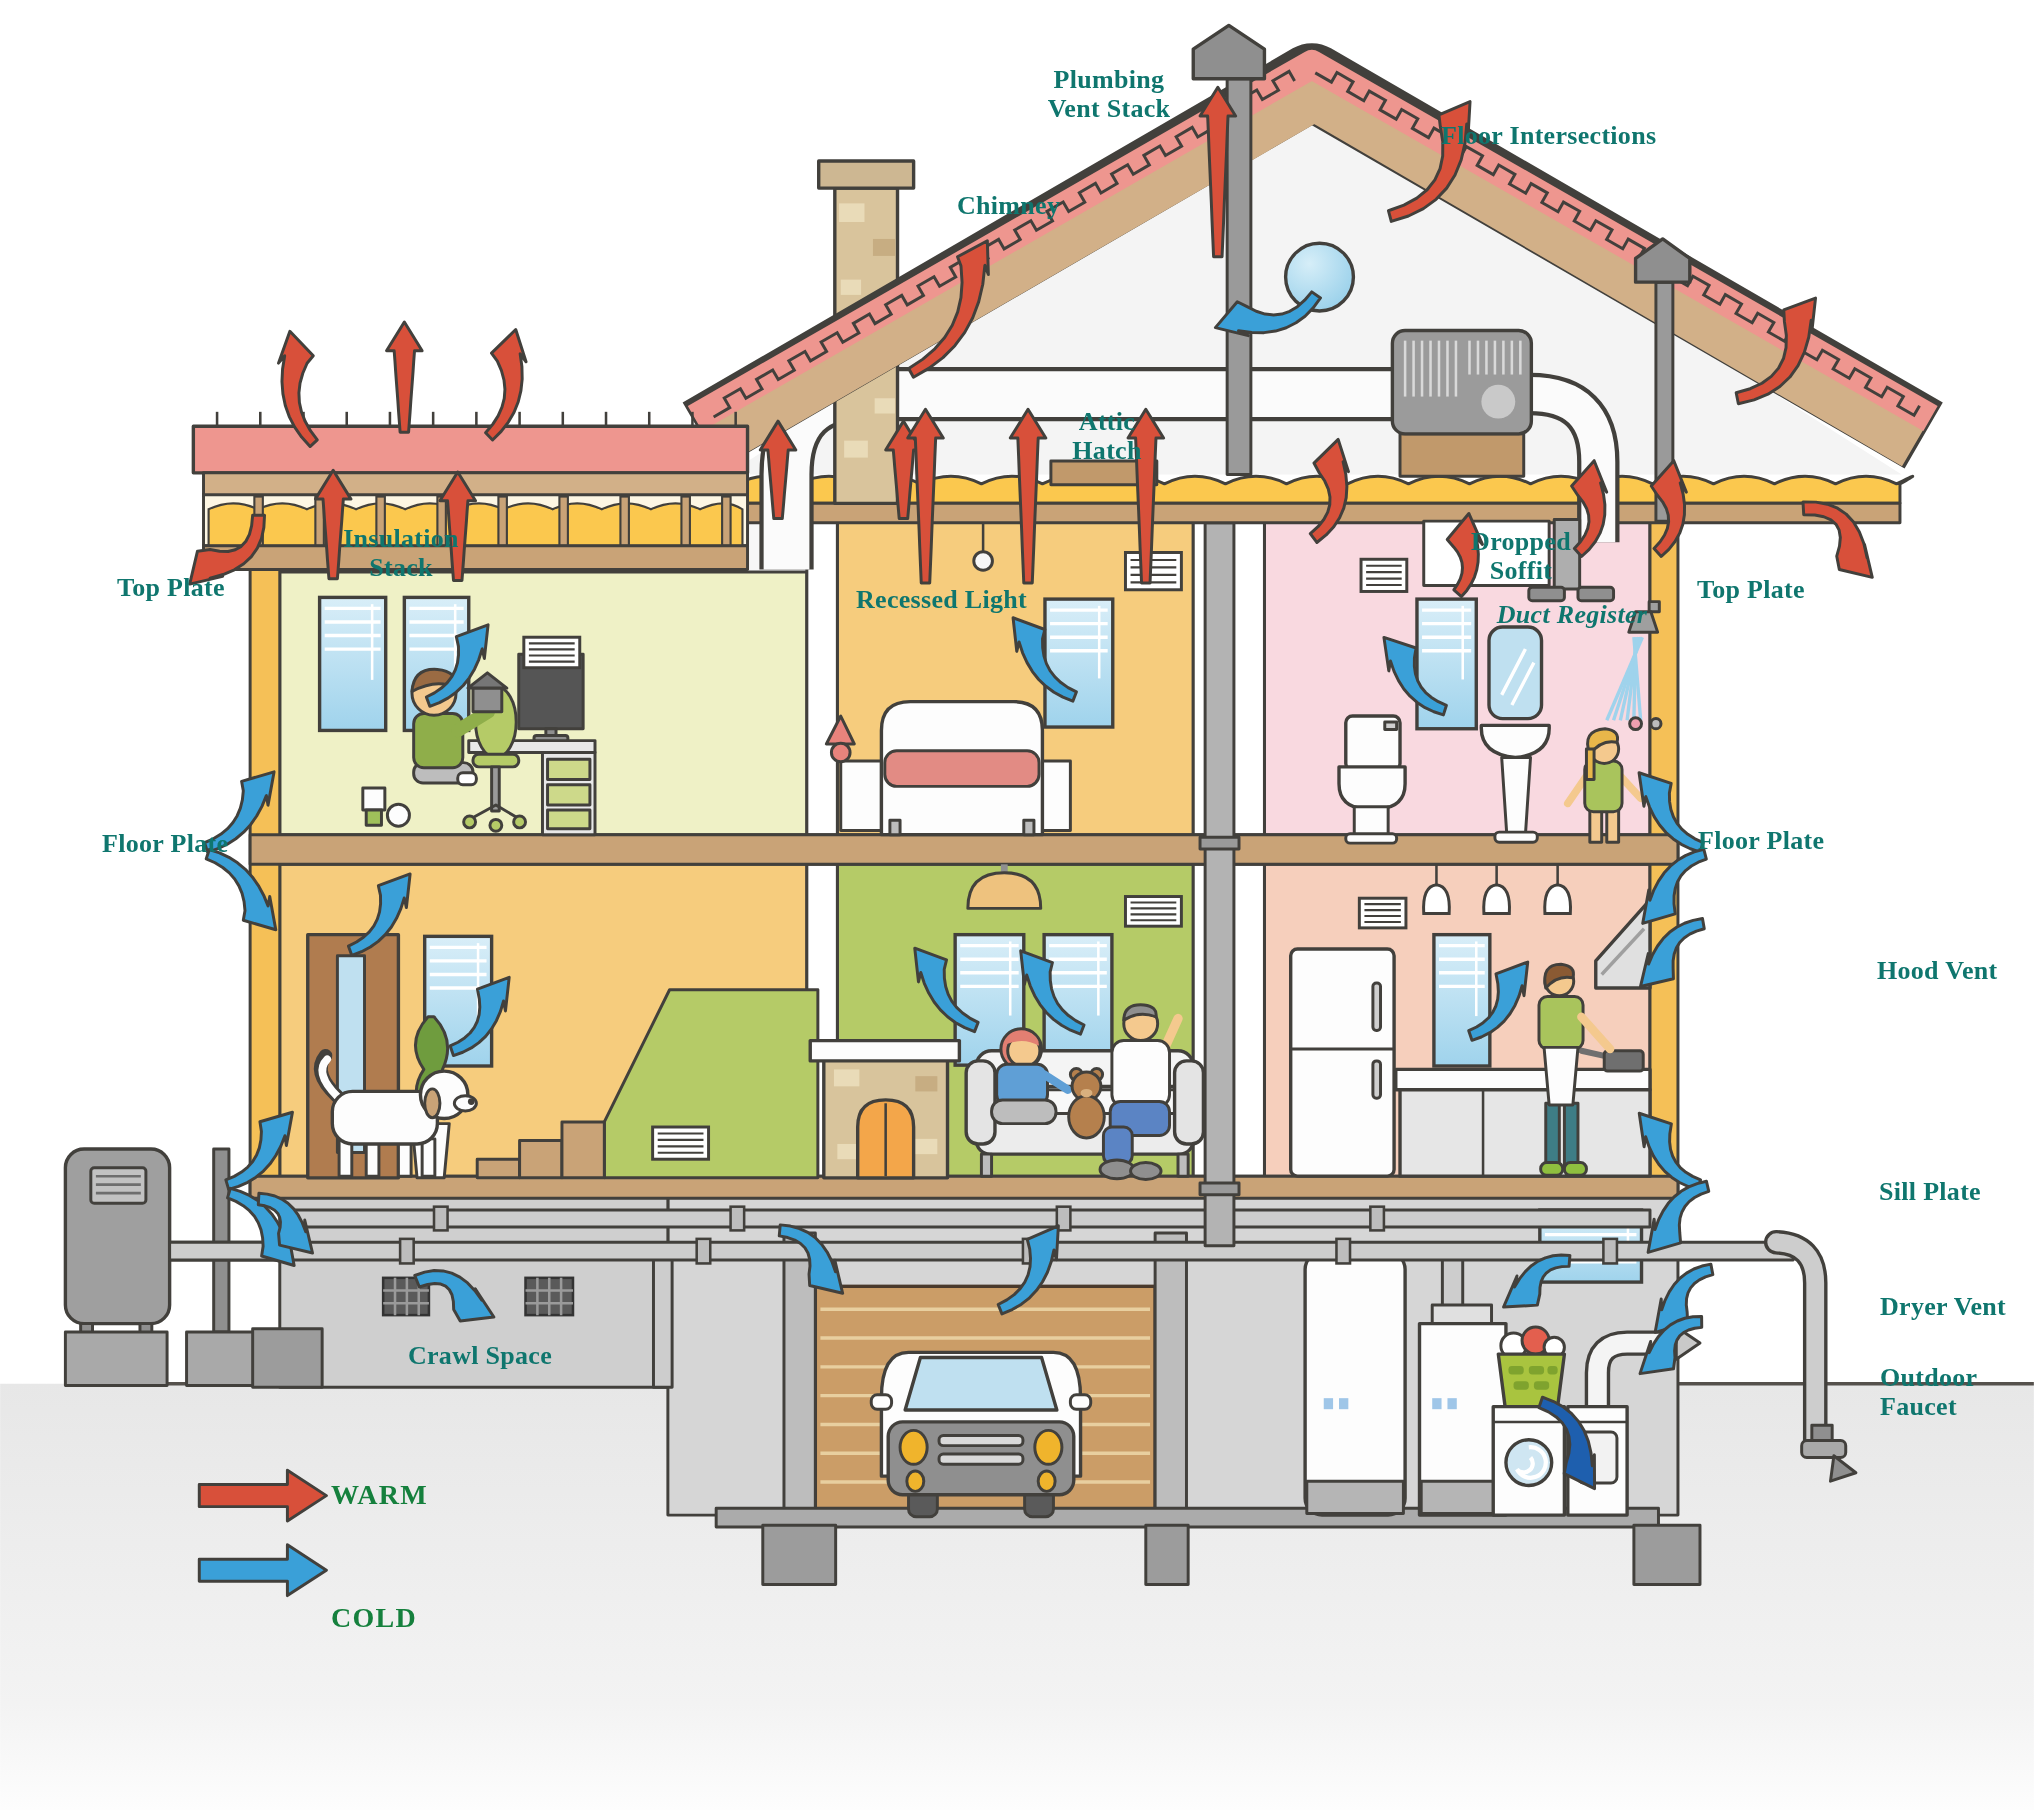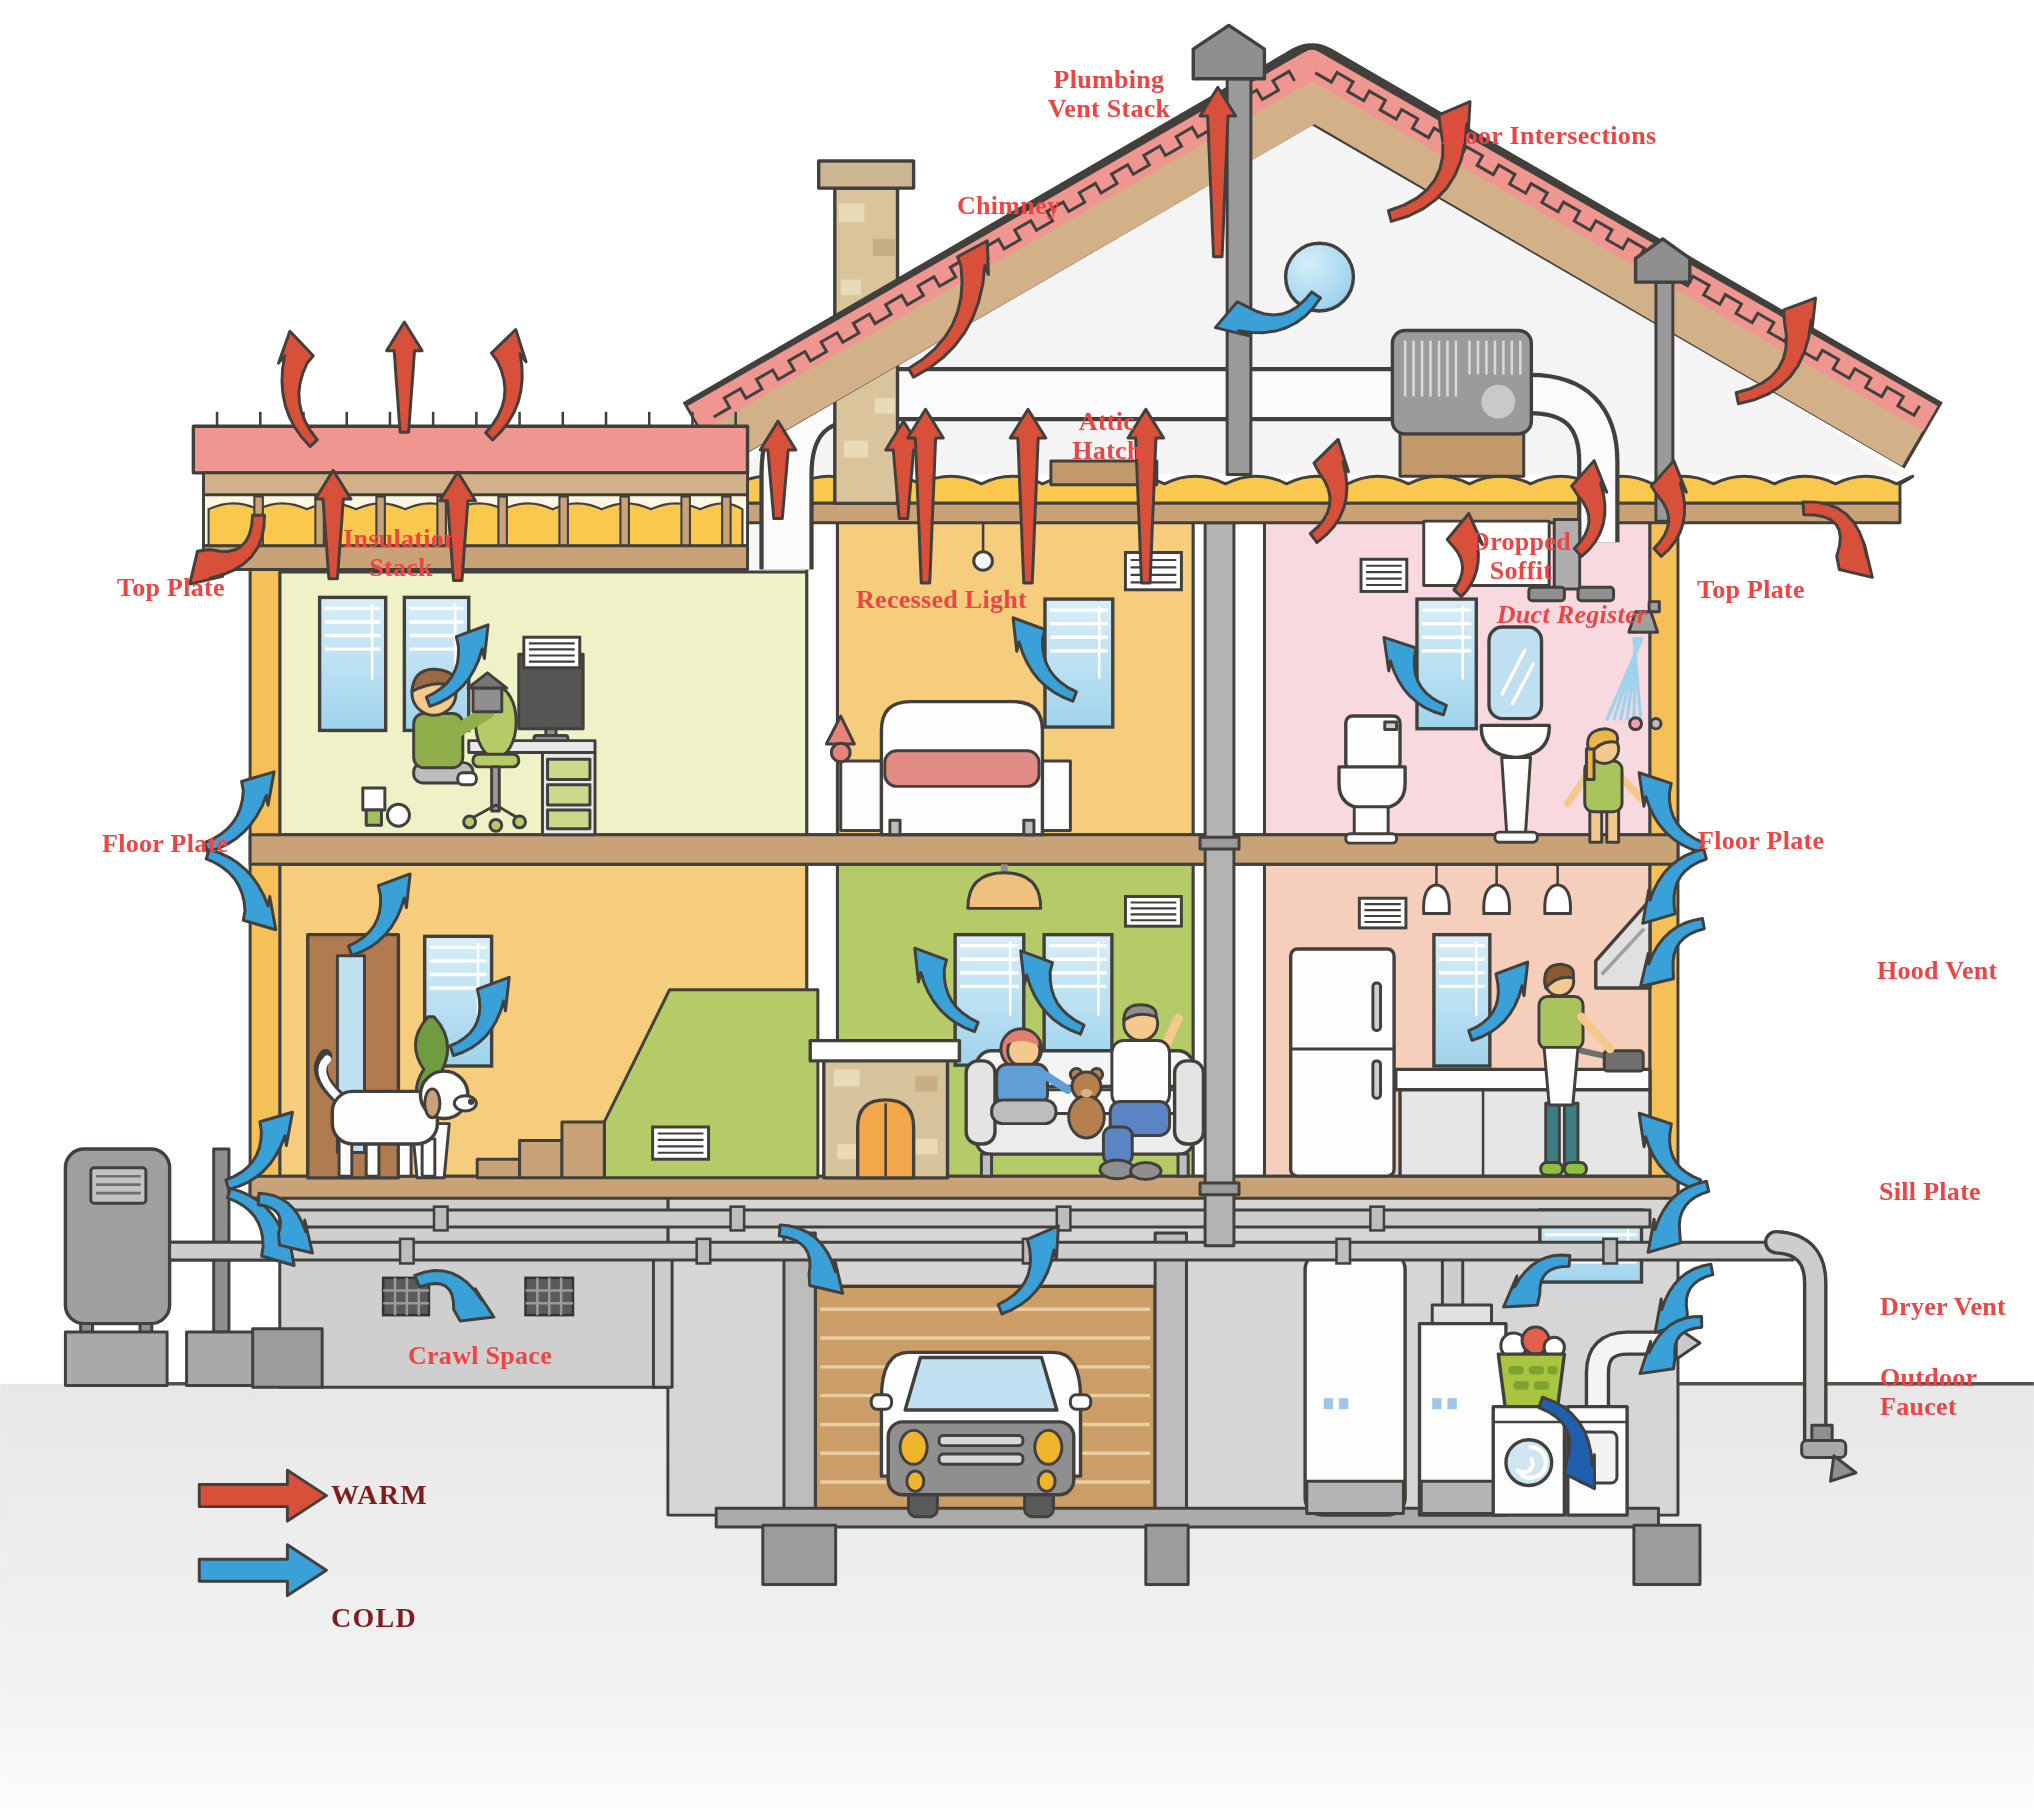--- a/index.html
+++ b/index.html
@@ -1,25 +1,25 @@
 <!DOCTYPE html>
 <html style="font-size:13.6px"><head>
 <meta charset="utf-8">
 <style>
   html,body{margin:0;padding:0;background:#ffffff;}
   .stage{position:relative;width:2034px;height:1810px;background:#ffffff;overflow:hidden;
          font-family:"Liberation Serif","DejaVu Serif",serif;}
   svg{position:absolute;left:0;top:0;}
   #label-layer{position:absolute;left:0;top:0;width:2034px;height:1810px;pointer-events:none;}
   .diagram-label{position:absolute;font:700 26px "Liberation Serif","DejaVu Serif",serif;
-                 color:#ef4444;white-space:pre-line;line-height:1.13;letter-spacing:0.3px;
+                 color:#0f766e;white-space:pre-line;line-height:1.13;letter-spacing:0.3px;
                  transform:translate(0,-50%);}
   .diagram-label.center{text-align:center;transform:translate(-50%,-50%);}
   .legend-text{position:absolute;font:700 28px "Liberation Serif","DejaVu Serif",serif;
-               color:#7f1d1d;letter-spacing:1.3px;transform:translate(0,-50%);}
+               color:#15803d;letter-spacing:1.3px;transform:translate(0,-50%);}
   .o{stroke:#42403c;stroke-width:3.5;stroke-linejoin:round;stroke-linecap:round;}
   .o4{stroke:#42403c;stroke-width:4;stroke-linejoin:round;stroke-linecap:round;}
   .nf{fill:none;}
 </style>
 </head>
 <body>
 
 <div class="stage">
 <svg width="2034" height="1810" viewBox="0 0 2400 2136">
   <defs>

